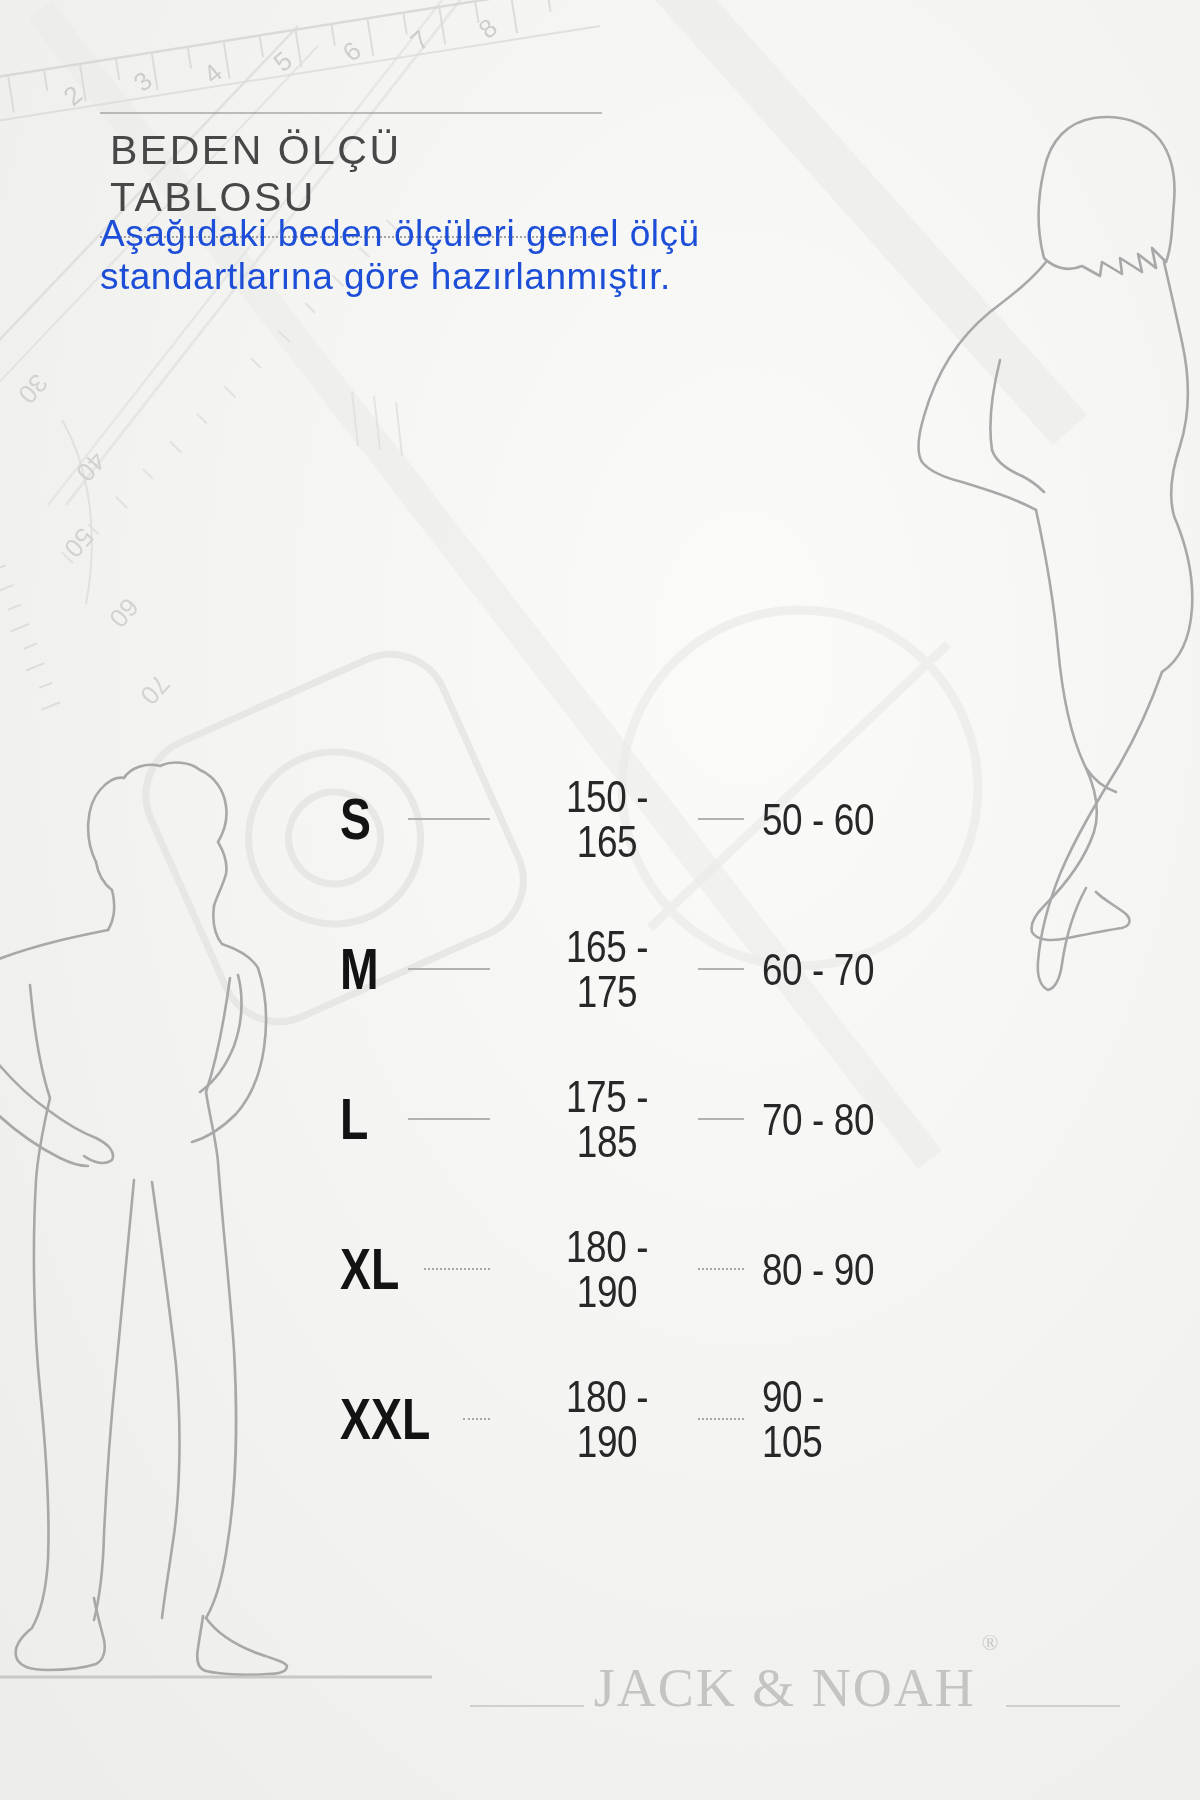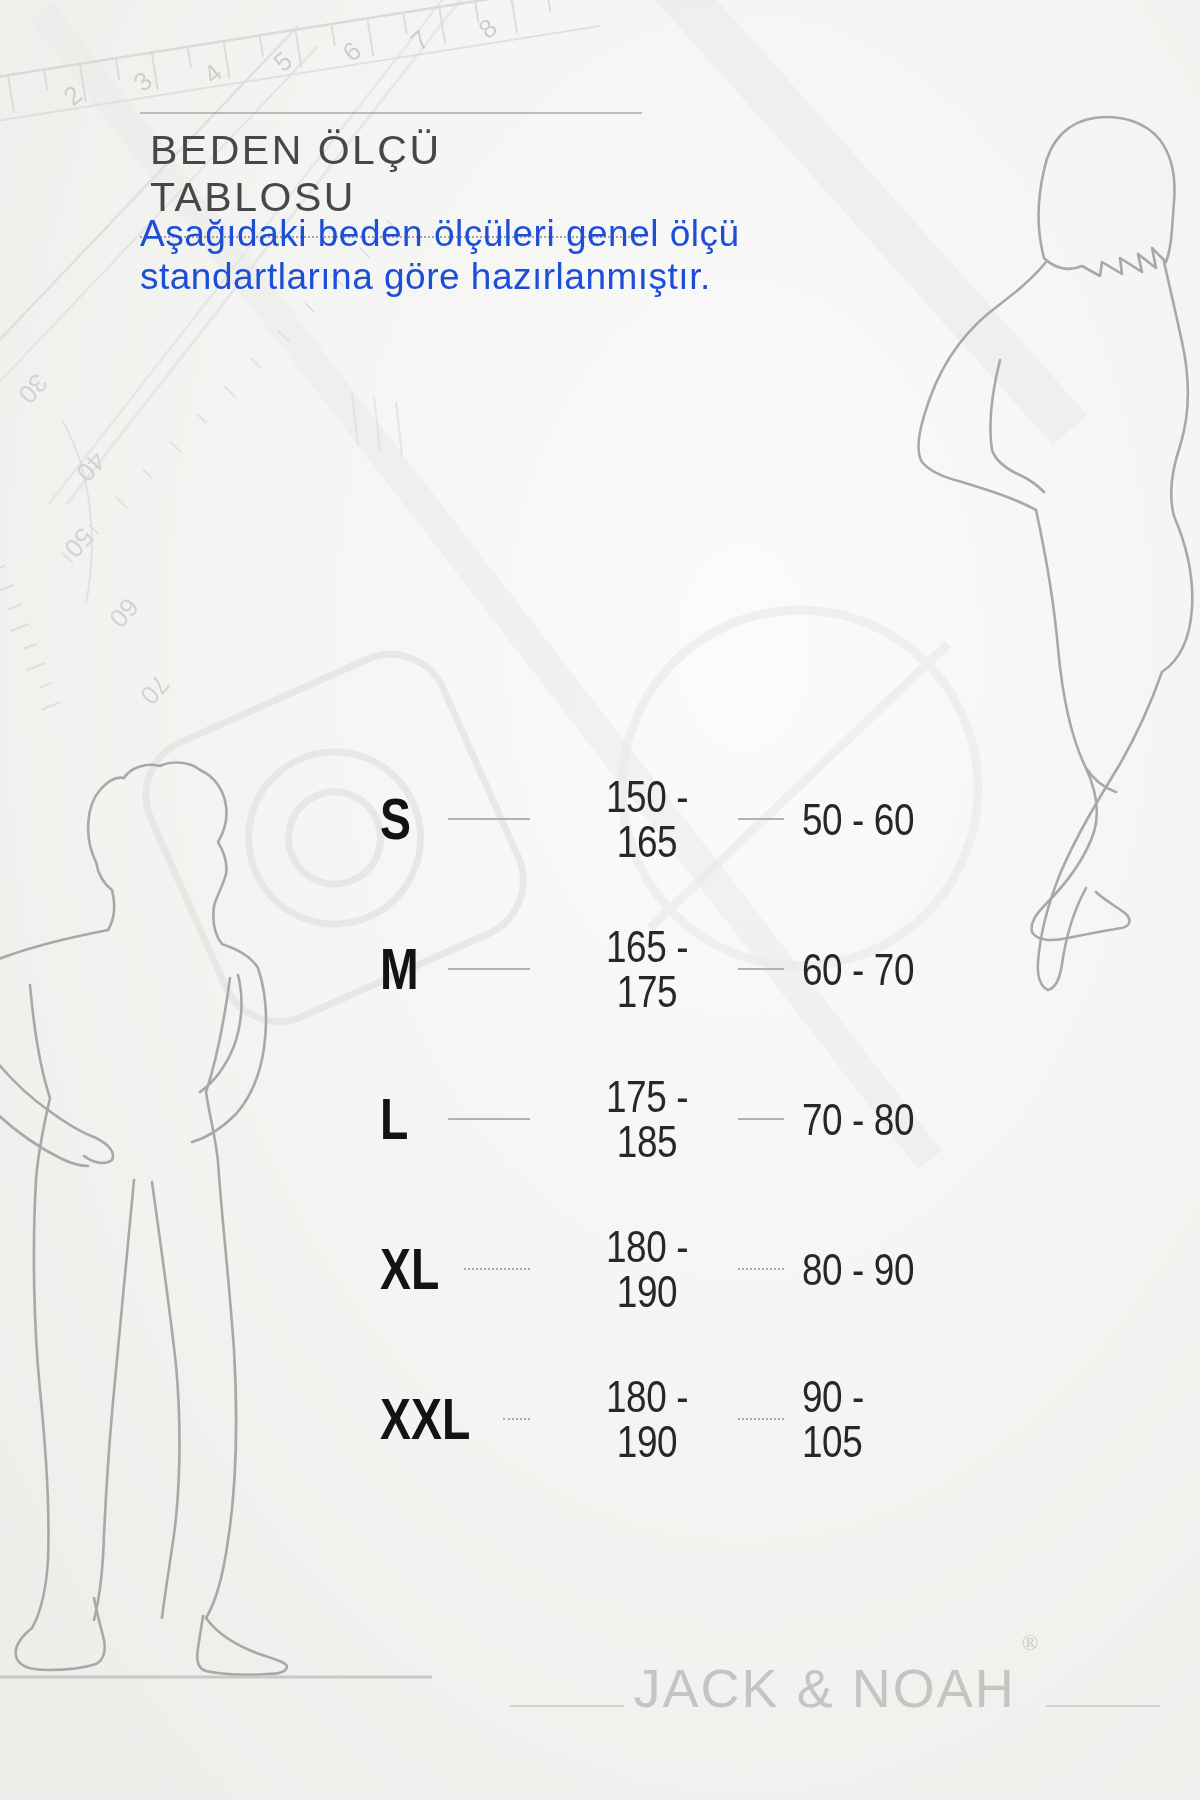--- a/index.html
+++ b/index.html
@@ -3,21 +3,21 @@
 <meta charset="utf-8">
 <style>
   html,body{margin:0;padding:0;}
   body{
     width:1200px;height:1800px;position:relative;overflow:hidden;
     font-family:"Liberation Sans",sans-serif;
     background:radial-gradient(ellipse at 62% 36%, #fbfbfa 0%, #f4f4f2 48%, #ecECe9 100%);
     background-color:#f1f1ef;
   }
   #bg{position:absolute;left:0;top:0;z-index:0;}
-  #content{position:absolute;left:0;top:0;width:1112px;height:1800px;z-index:1;margin-left:40px;}
+  #content{position:absolute;left:0;top:0;width:1112px;height:1800px;z-index:1;}
 
   
   .title-block{position:absolute;left:100px;top:112px;width:502px;}
   .title-topline{border-top:2px solid rgba(120,120,120,.45);height:0;}
   .page-title{
     font-size:41px;letter-spacing:2.5px;color:#474747;
     padding:13px 0 15px 10px;font-weight:400;
   }
   .title-botline{border-top:2px dotted #8f8f8f;height:0;opacity:.8;}
 
@@ -55,21 +55,21 @@
   .val-boy{width:182px;text-align:center;transform:scaleX(.82);transform-origin:center;}
   .val-kilo{width:150px;text-align:left;transform:scaleX(.82);transform-origin:left center;}
 
   
   .brand-block{
     position:absolute;left:470px;top:1634px;width:650px;height:84px;
     display:flex;justify-content:center;align-items:flex-end;
   }
   .brand-line{height:0;border-top:2px solid #cfcfcd;width:118px;margin-bottom:11px;}
   .brand-name{
-    font-family:Liberation Sans, sans-serif;font-size:54px;color:#c4c4c3;
+    font-family:Liberation Serif, serif;font-size:54px;color:#c4c4c3;
     letter-spacing:2px;margin:0 6px 0 10px;line-height:1.1;white-space:nowrap;
   }
   .brand-reg{
     font-family:"Liberation Serif",serif;font-size:22px;color:#c8c8c7;
     align-self:flex-start;margin:-4px 8px 0 0;
   }
 </style>
 </head>
 <body>
 

